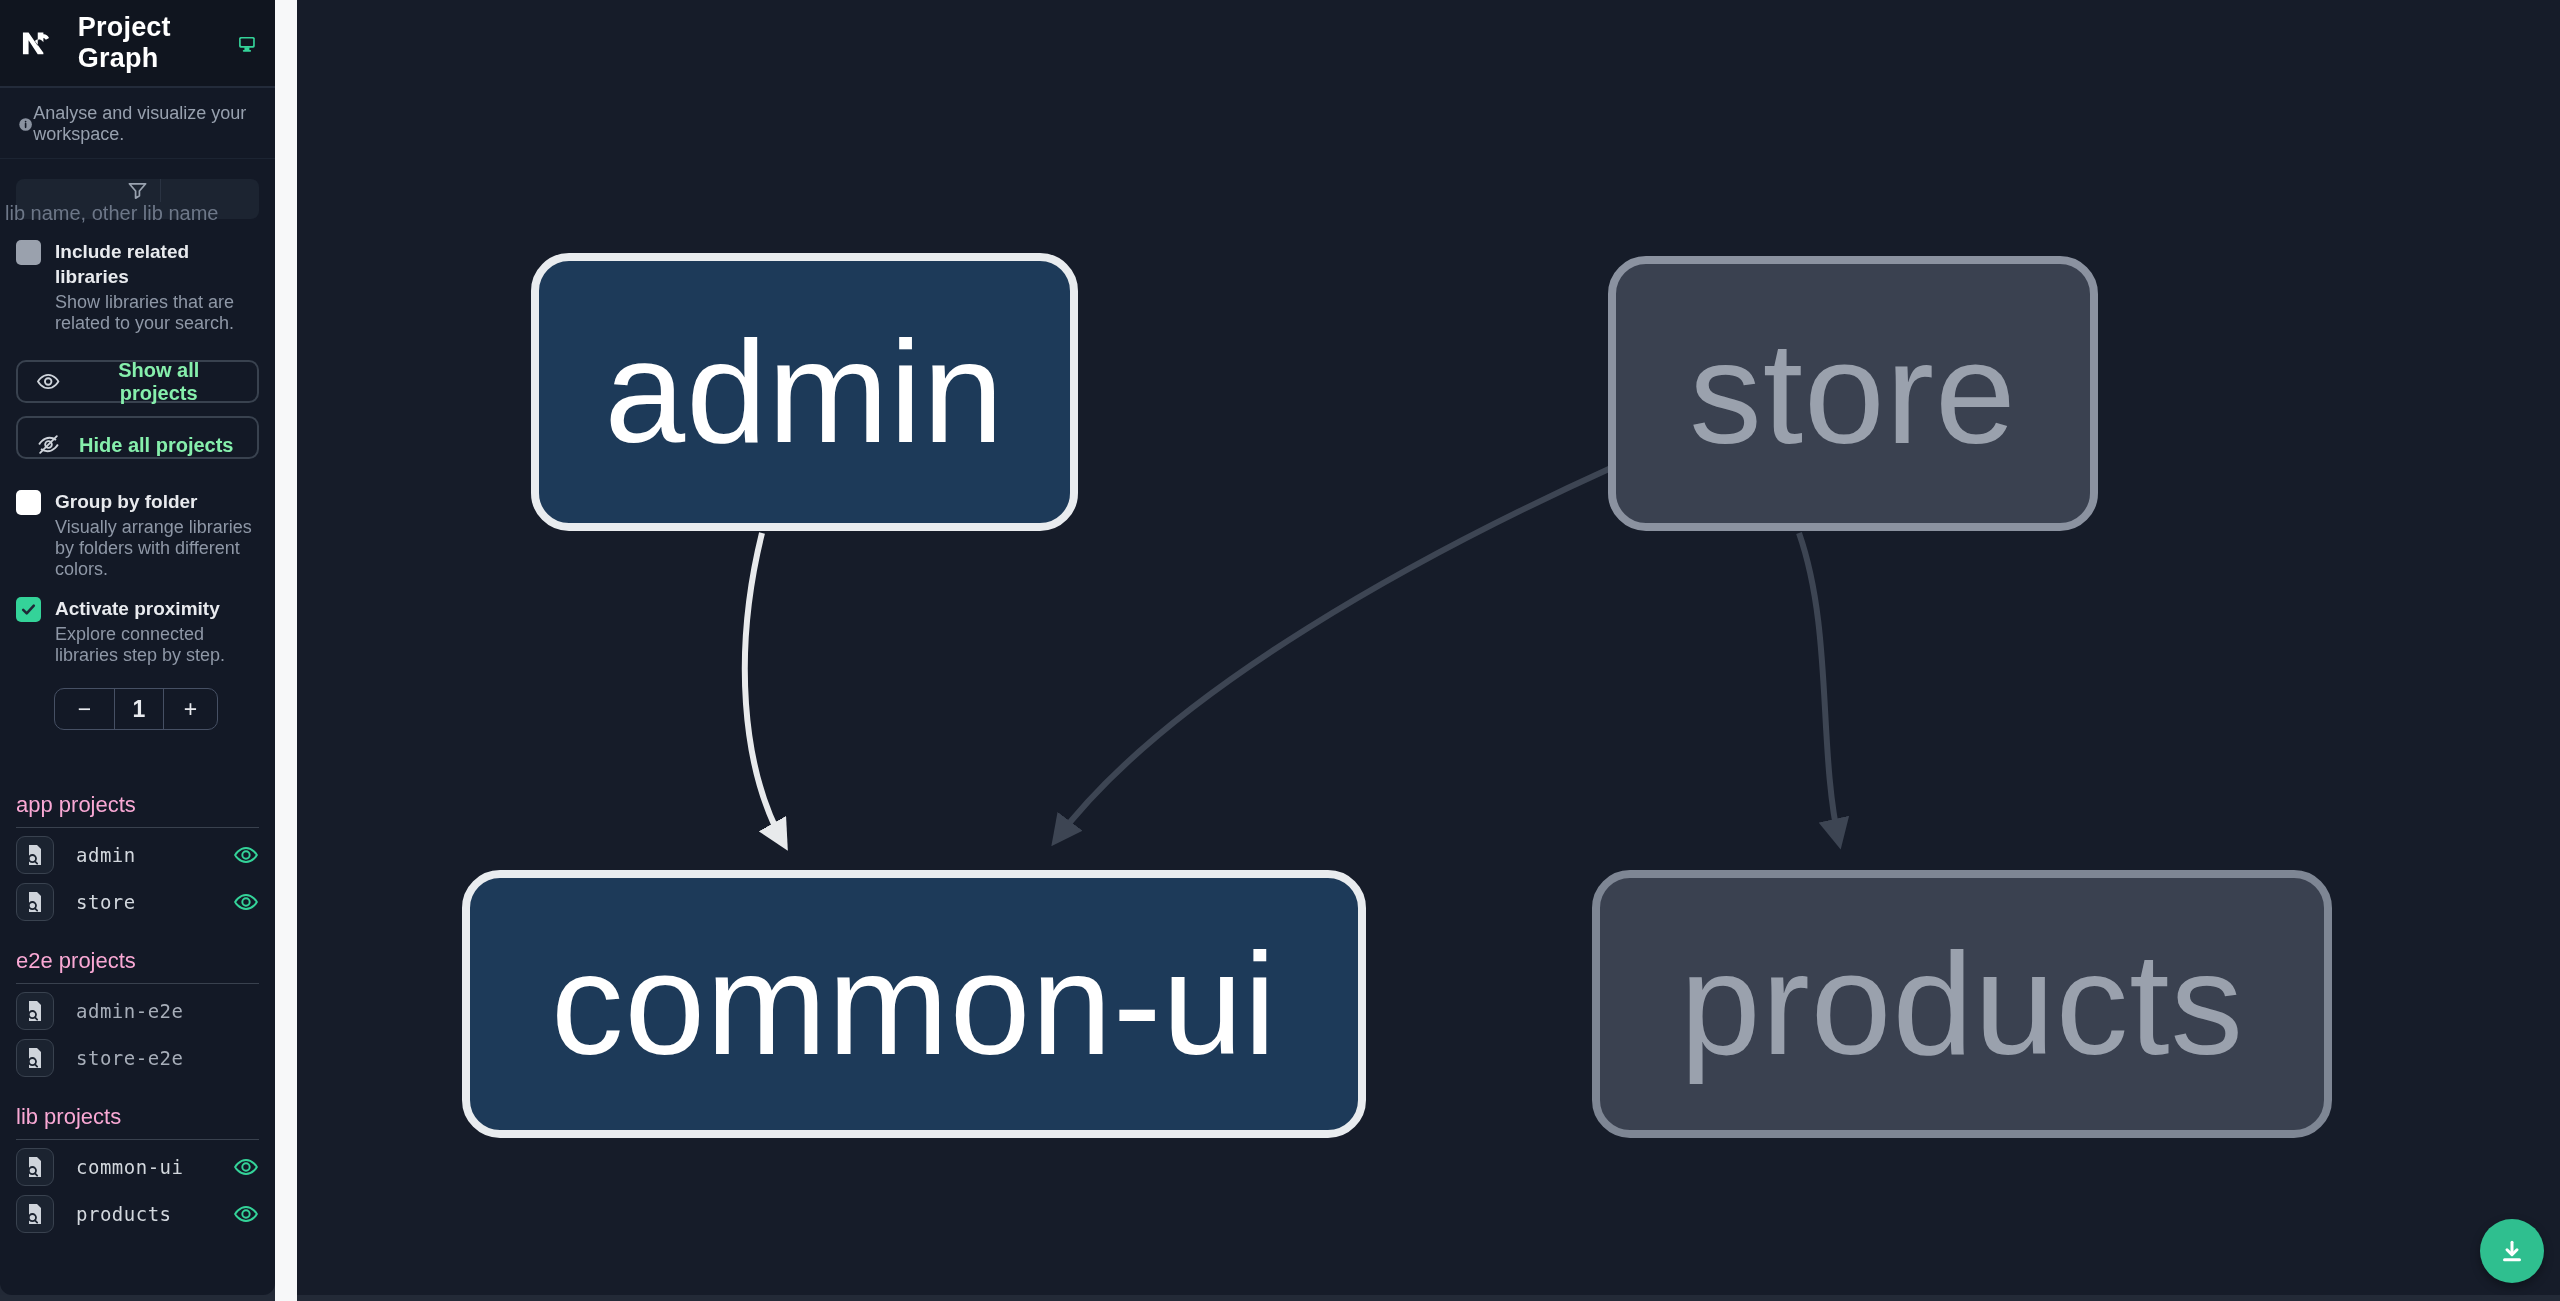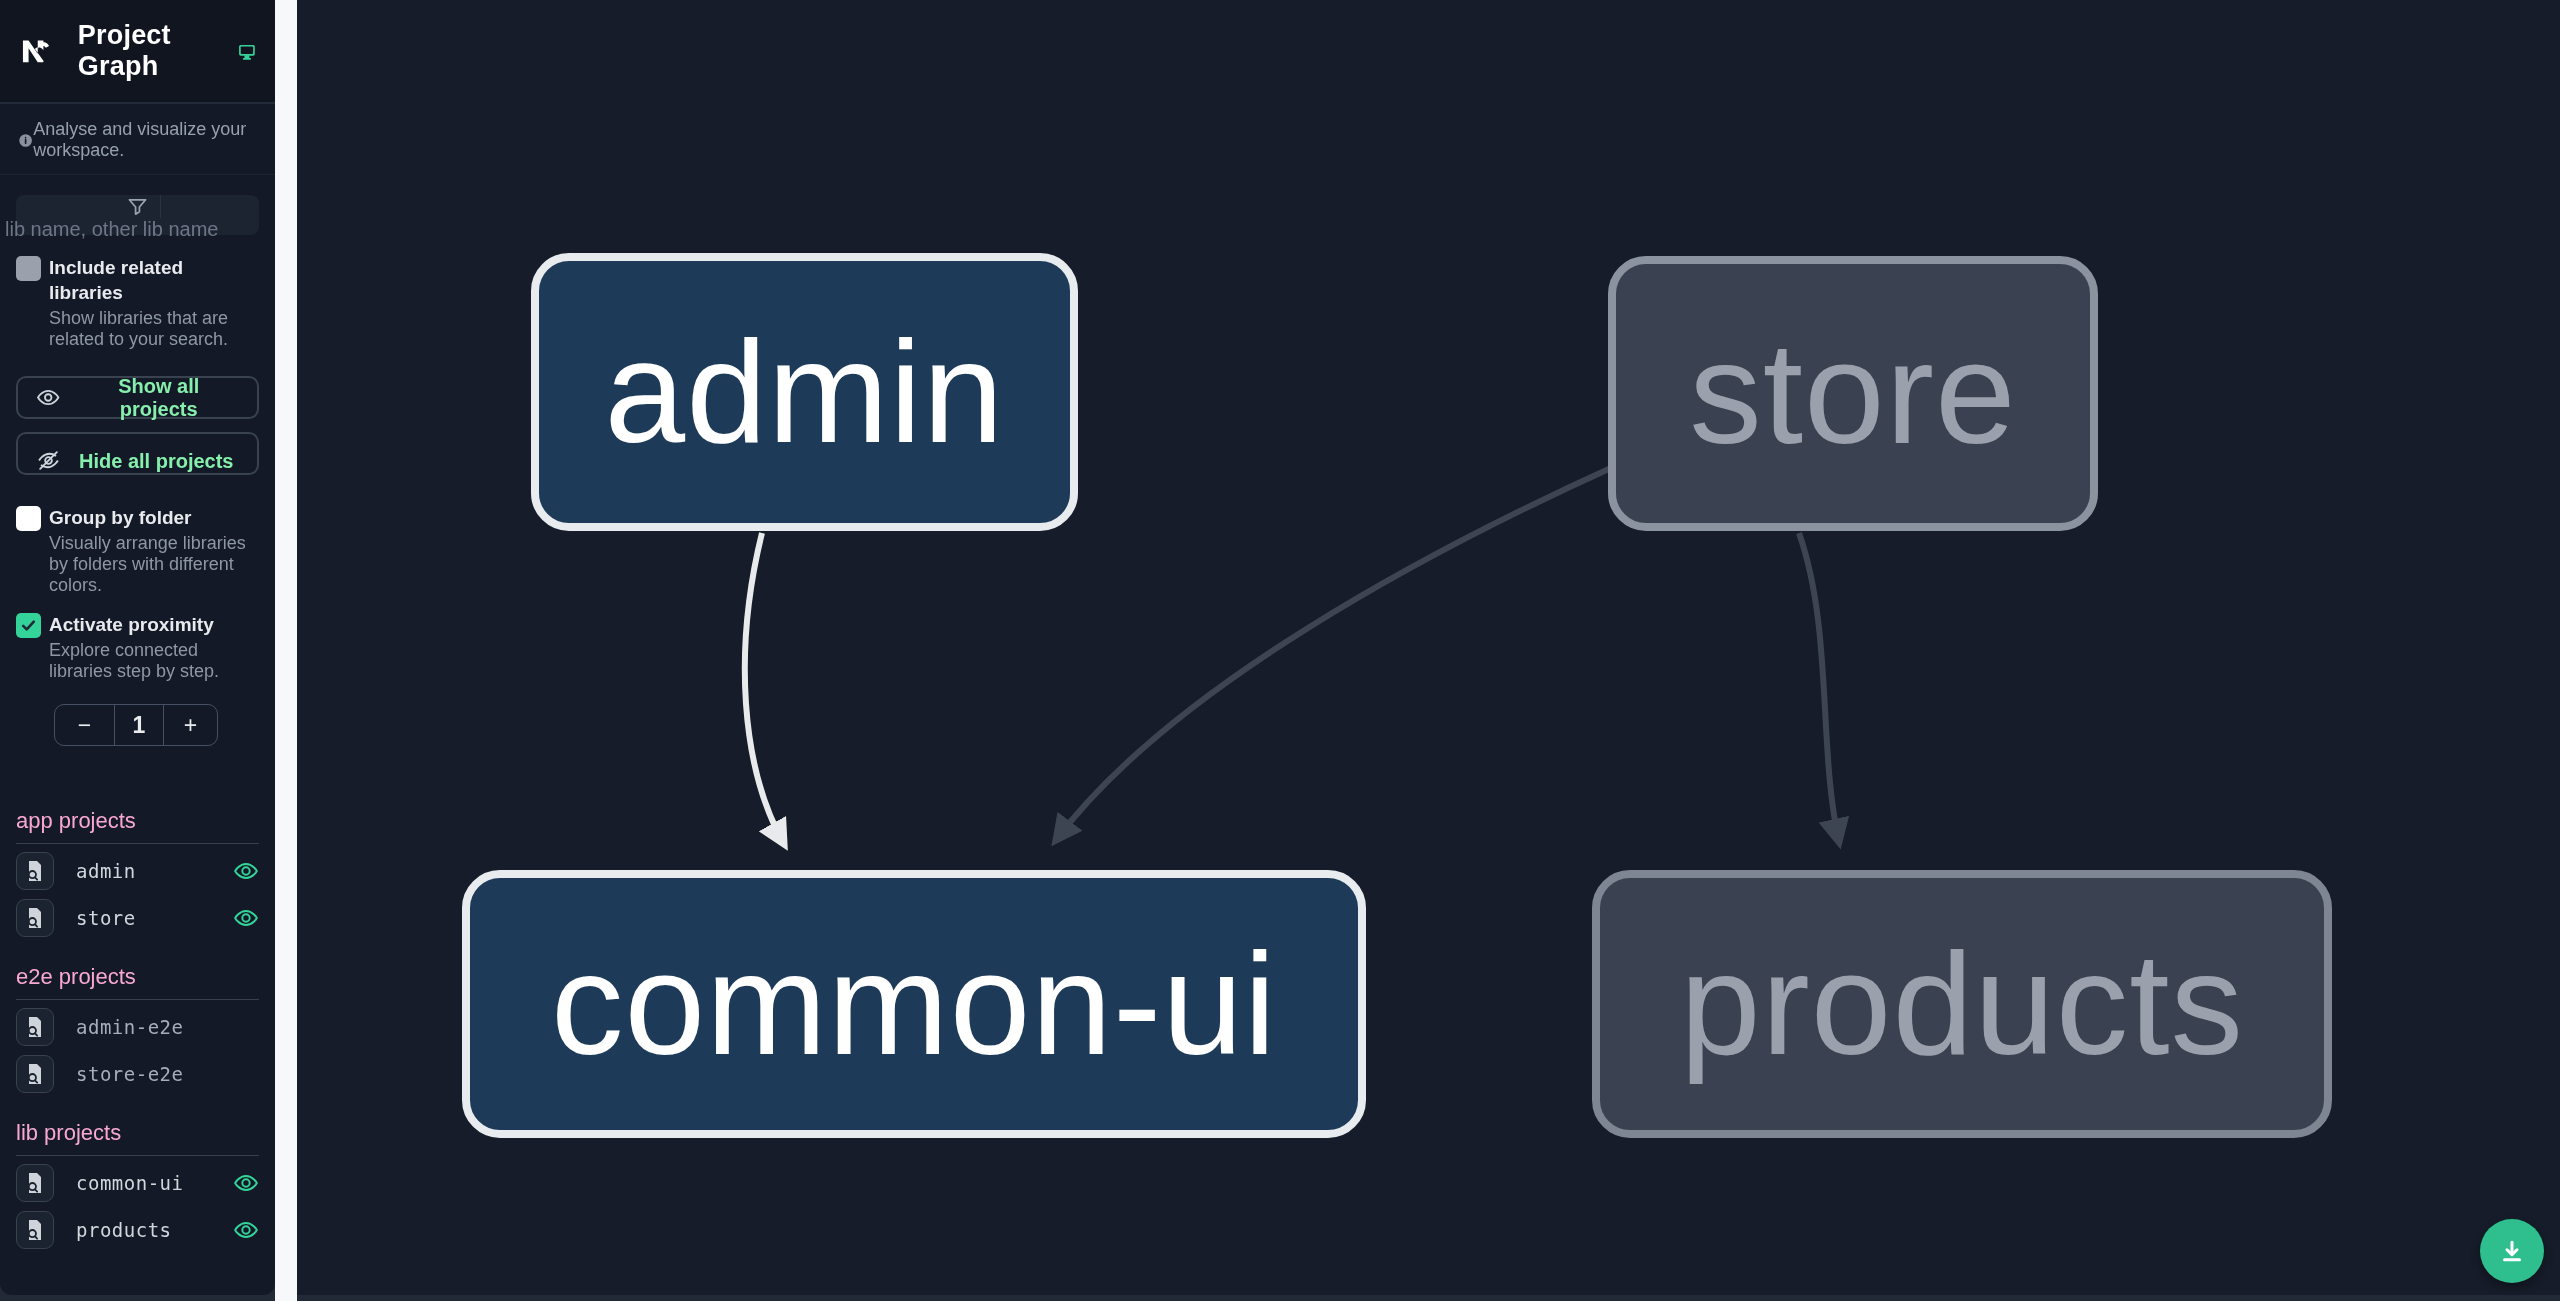--- a/index.html
+++ b/index.html
@@ -13,21 +13,21 @@
 
   
   .sidebar {
     position:absolute; left:0; top:0; width:275px; height:1295px;
     background:#131926;
     border-radius:0 0 12px 12px;
     z-index:5;
     overflow:hidden;
   }
   .side-header {
-    height:104px; display:flex; align-items:center; gap:26px;
+    height:88px; display:flex; align-items:center; gap:26px;
     padding:0 18px; background:#10151f;
     border-bottom:2px solid #232b3a;
   }
   .app-title { font-size:27px; font-weight:700; color:#ffffff; letter-spacing:.2px; }
   .info-row {
     display:flex; align-items:center; gap:0;
     padding:15px 18px 13px 18px;
     border-bottom:1px solid #1c2432;
   }
   .info-text { font-size:18px; color:#97a0ae; }
@@ -41,21 +41,21 @@
     width:46px; height:100%; display:flex; align-items:center; justify-content:center;
     border-right:1px solid #2a3342;
   }
   .search-input {
     flex:1; height:100%; background:transparent; border:none; outline:none;
     font-family:"Liberation Sans", sans-serif;
     font-size:20px; color:#cfd4db; padding:0 12px;
   }
   .search-input::placeholder { color:#6d7788; }
 
-  .opt-row { display:flex; gap:8px; padding:0 16px; margin-top:20px; }
+  .opt-row { display:flex; gap:14px; padding:0 16px; margin-top:20px; }
   .checkbox {
     width:25px; height:25px; border-radius:5px; flex:0 0 auto; margin-top:1px;
     display:flex; align-items:center; justify-content:center;
   }
   .cb-gray  { background:#9aa1ad; }
   .cb-white { background:#ffffff; }
   .cb-teal  { background:#34d399; }
   .opt-label { font-size:19px; font-weight:700; color:#e8eaee; line-height:25px; }
   .opt-desc  { font-size:18px; color:#8e97a6; line-height:21px; margin-top:3px; max-width:200px; }
 

